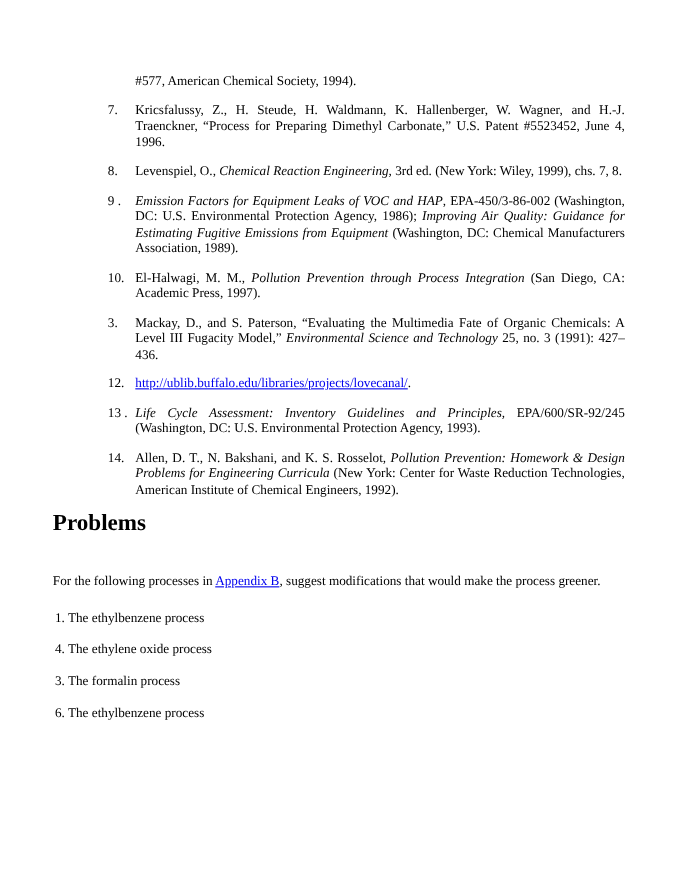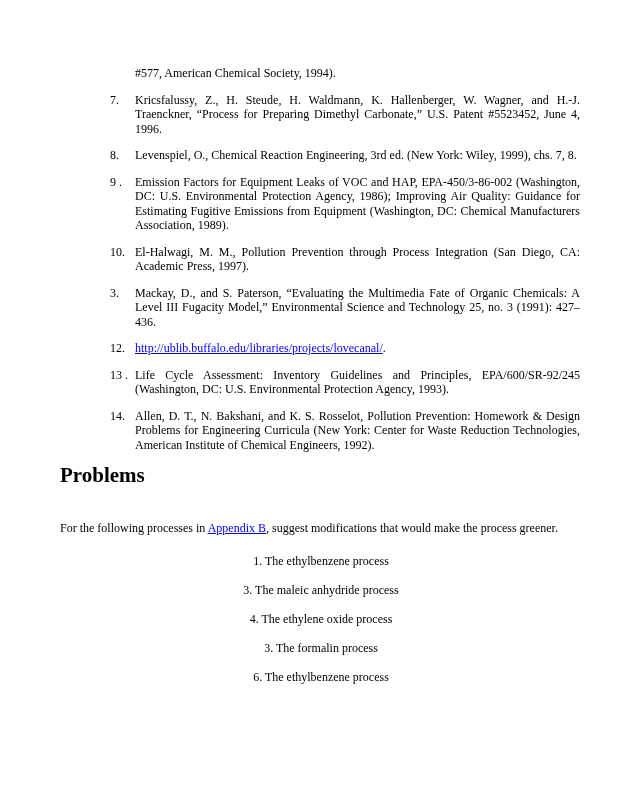--- a/index.html
+++ b/index.html
@@ -7,62 +7,61 @@
     position: relative;
     width: 635px;
     height: 800px;
     background: #ffffff;
     color: #000000;
     font-family: "Liberation Serif", "DejaVu Serif", serif;
     overflow: hidden;
   }
   .content {
     position: absolute;
-    left: 60px;
+    left: 48px;
     top: 66px;
     width: 520px;
     font-size: 12px;
     line-height: 14.5px;
   }
   .ref-cont {
     margin: 0 0 0 75px;
   }
   .ref-item {
     margin: 12px 0 0 75px;
     text-align: justify;
   }
   .ref-num {
     float: left;
     width: 25px;
     margin-left: -25px;
     text-align: left;
     white-space: nowrap;
   }
-  .seg-italic { }
+  .seg-italic { font-style: italic; }
   .seg-plain { font-style: normal; }
   a.seg-link {
     color: #0000ee;
     text-decoration: underline;
     cursor: pointer;
   }
   .problems-heading {
     margin: 14px 0 0 0;
     font-size: 21px;
     line-height: 19px;
     font-weight: bold;
   }
   .problems-intro {
     margin: 36px 0 18px 0;
     white-space: nowrap;
   }
   .problem-item {
     margin: 14.5px 0 0 0;
     padding-left: 2px;
     white-space: nowrap;
-    text-align: center;
   }
 </style>
 </head>
 <body>
 
 <div class="page">
   <div class="content">
 
     <p class="ref-cont"><span class="seg-plain">#577, American Chemical Society, 1994).</span></p>
 
@@ -96,19 +95,18 @@
 
     <div class="ref-item">
       <span class="ref-num">14.</span><span class="ref-body"><span class="seg-plain">Allen, D. T., N. Bakshani, and K. S. Rosselot, </span><span class="seg-italic">Pollution Prevention: Homework &amp; Design Problems for Engineering Curricula</span><span class="seg-plain"> (New York: Center for Waste Reduction Technologies, American Institute of Chemical Engineers, 1992).</span></span>
     </div>
 
     <h2 class="problems-heading">Problems</h2>
 
     <p class="problems-intro"><span class="seg-plain">For the following processes in </span><a href="#" class="seg-link">Appendix B</a><span class="seg-plain">, suggest modifications that would make the process greener.</span></p>
 
     <p class="problem-item">1. The ethylbenzene process</p>
-    <p class="problem-item">3. The maleic anhydride process</p>
     <p class="problem-item">4. The ethylene oxide process</p>
     <p class="problem-item">3. The formalin process</p>
     <p class="problem-item">6. The ethylbenzene process</p>
 
   </div>
 </div>
 
 </body></html>

